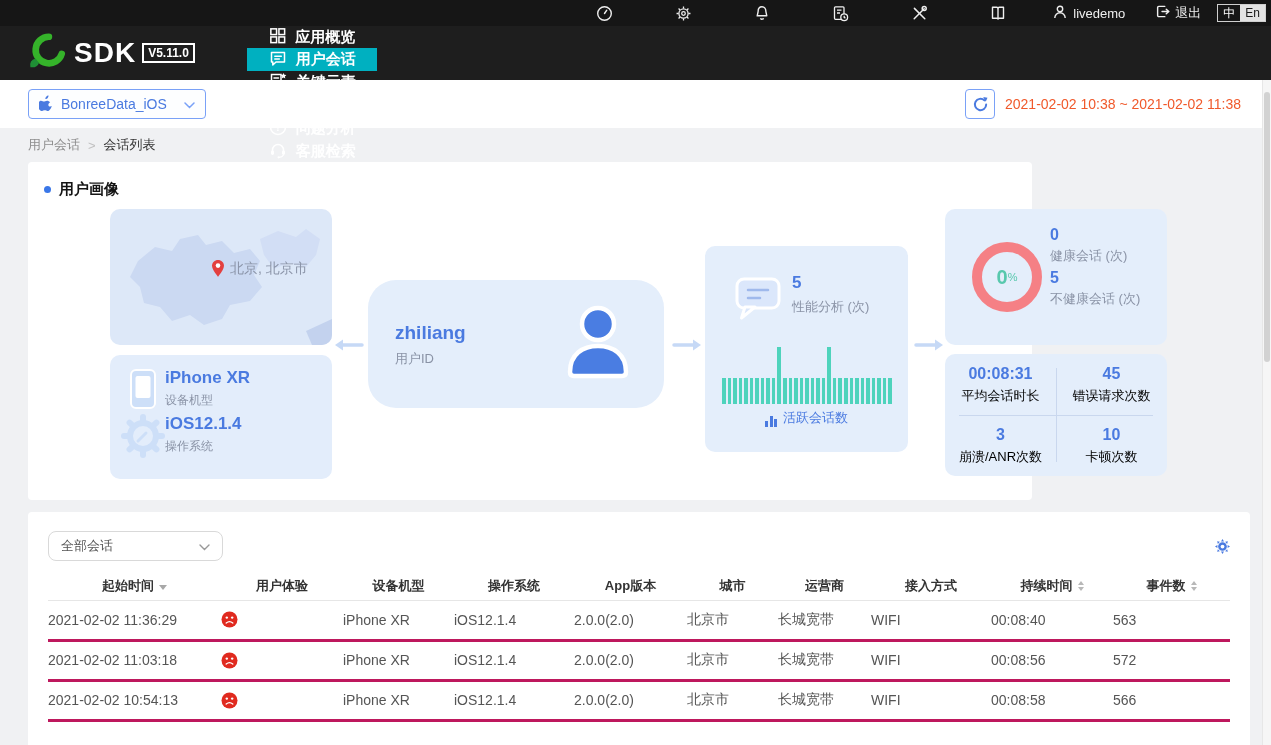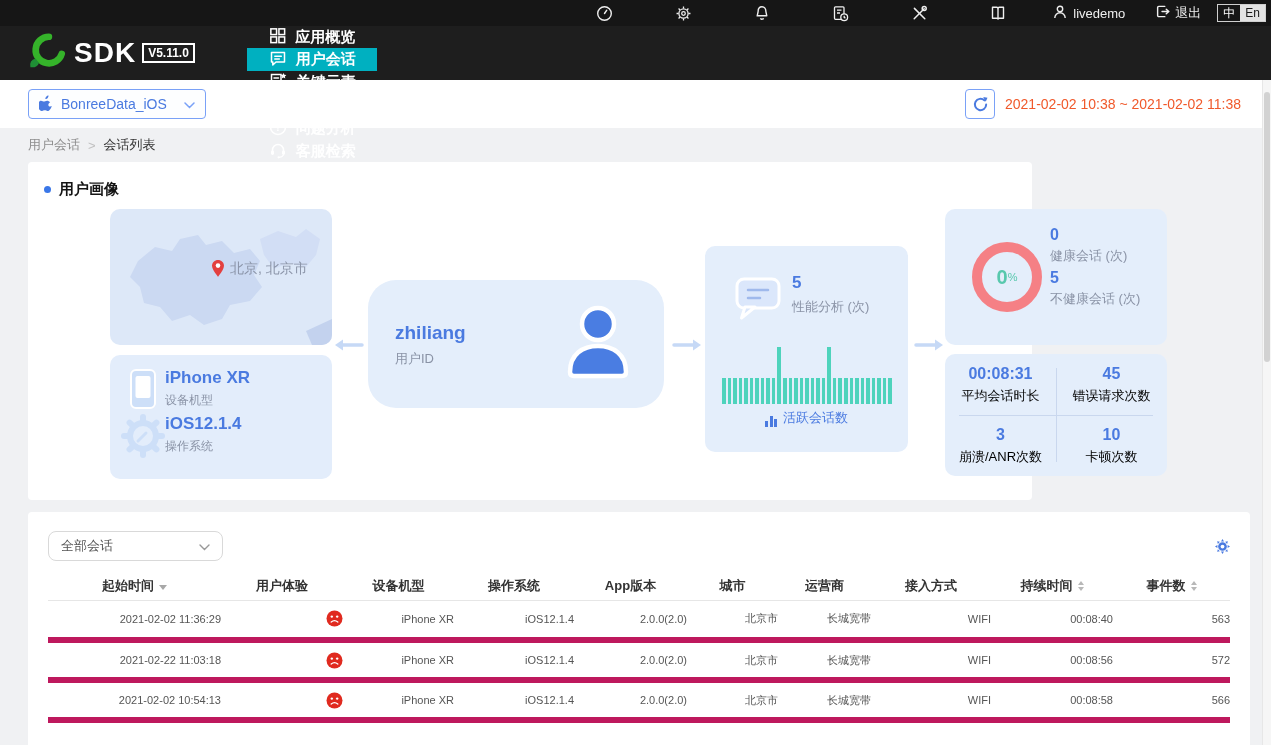--- a/index.html
+++ b/index.html
@@ -109,22 +109,22 @@
   .tc-toolbar { position:absolute; left:20px; top:19px; right:20px; height:30px; display:flex;
                 align-items:center; justify-content:space-between; }
   .filter-select { display:flex; align-items:center; width:175px; height:30px; border:1px solid #d9d9d9;
                    border-radius:8px; padding:0 12px; font-size:13px; color:#555; background:#fff; cursor:pointer; }
   .filter-select .chev { margin-left:auto; }
   .tc-gear { cursor:pointer; display:flex; align-items:center; }
 
   table.sessions { position:absolute; left:20px; top:60px; width:1182px; border-collapse:collapse; table-layout:fixed; }
   table.sessions th { font-size:13px; font-weight:700; color:#333; text-align:center; height:28px;
                       border-bottom:1px solid #e6e6e6; white-space:nowrap; cursor:pointer; }
-  table.sessions td { font-size:11px; color:#555; text-align:right; height:40px;
-                      border-bottom:6px solid #be185d; white-space:nowrap; }
+  table.sessions td { font-size:14px; color:#555; text-align:left; height:40px;
+                      border-bottom:3px solid #be185d; white-space:nowrap; }
   table.sessions td svg { vertical-align:middle; }
 
   .caret-down { display:inline-block; width:0; height:0; border-left:4px solid transparent;
                 border-right:4px solid transparent; border-top:5px solid #a8a8a8; margin-left:5px; }
   .sort-both { display:inline-flex; flex-direction:column; gap:2px; margin-left:5px; vertical-align:middle; }
   .sort-both i { display:block; width:0; height:0; border-left:3.5px solid transparent; border-right:3.5px solid transparent; }
   .sort-both .cu { border-bottom:4px solid #b8b8b8; }
   .sort-both .cd { border-top:4px solid #b8b8b8; }
 
   
@@ -544,21 +544,21 @@
             <td>iPhone XR</td>
             <td>iOS12.1.4</td>
             <td>2.0.0(2.0)</td>
             <td>北京市</td>
             <td>长城宽带</td>
             <td>WIFI</td>
             <td>00:08:40</td>
             <td>563</td>
           </tr>
           <tr>
-            <td>2021-02-22 11:03:18</td>
+            <td>2021-02-02 11:03:18</td>
             <td><svg width="17" height="17" viewBox="0 0 17 17">
                 <circle cx="8.5" cy="8.5" r="8" fill="#e02a1f"></circle>
                 <circle cx="5.8" cy="6.6" r="1.2" fill="#fff"></circle>
                 <circle cx="11.2" cy="6.6" r="1.2" fill="#fff"></circle>
                 <path d="M5.2 12 Q8.5 9.2 11.8 12" stroke="#fff" stroke-width="1.3" fill="none" stroke-linecap="round"></path>
               </svg></td>
             <td>iPhone XR</td>
             <td>iOS12.1.4</td>
             <td>2.0.0(2.0)</td>
             <td>北京市</td>

